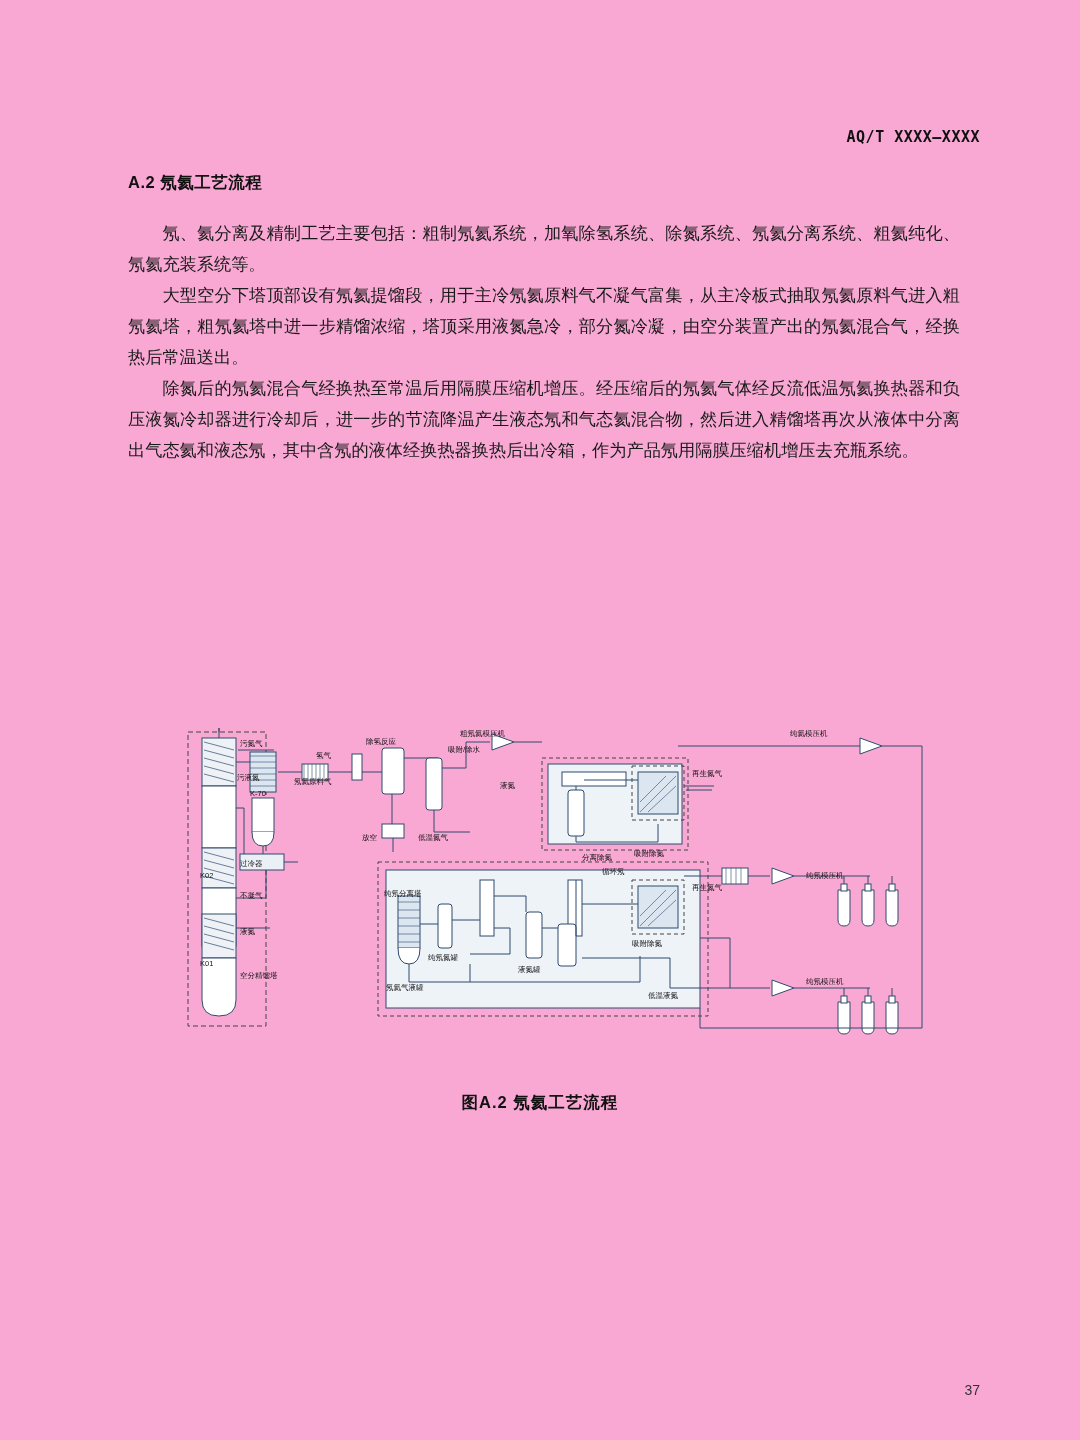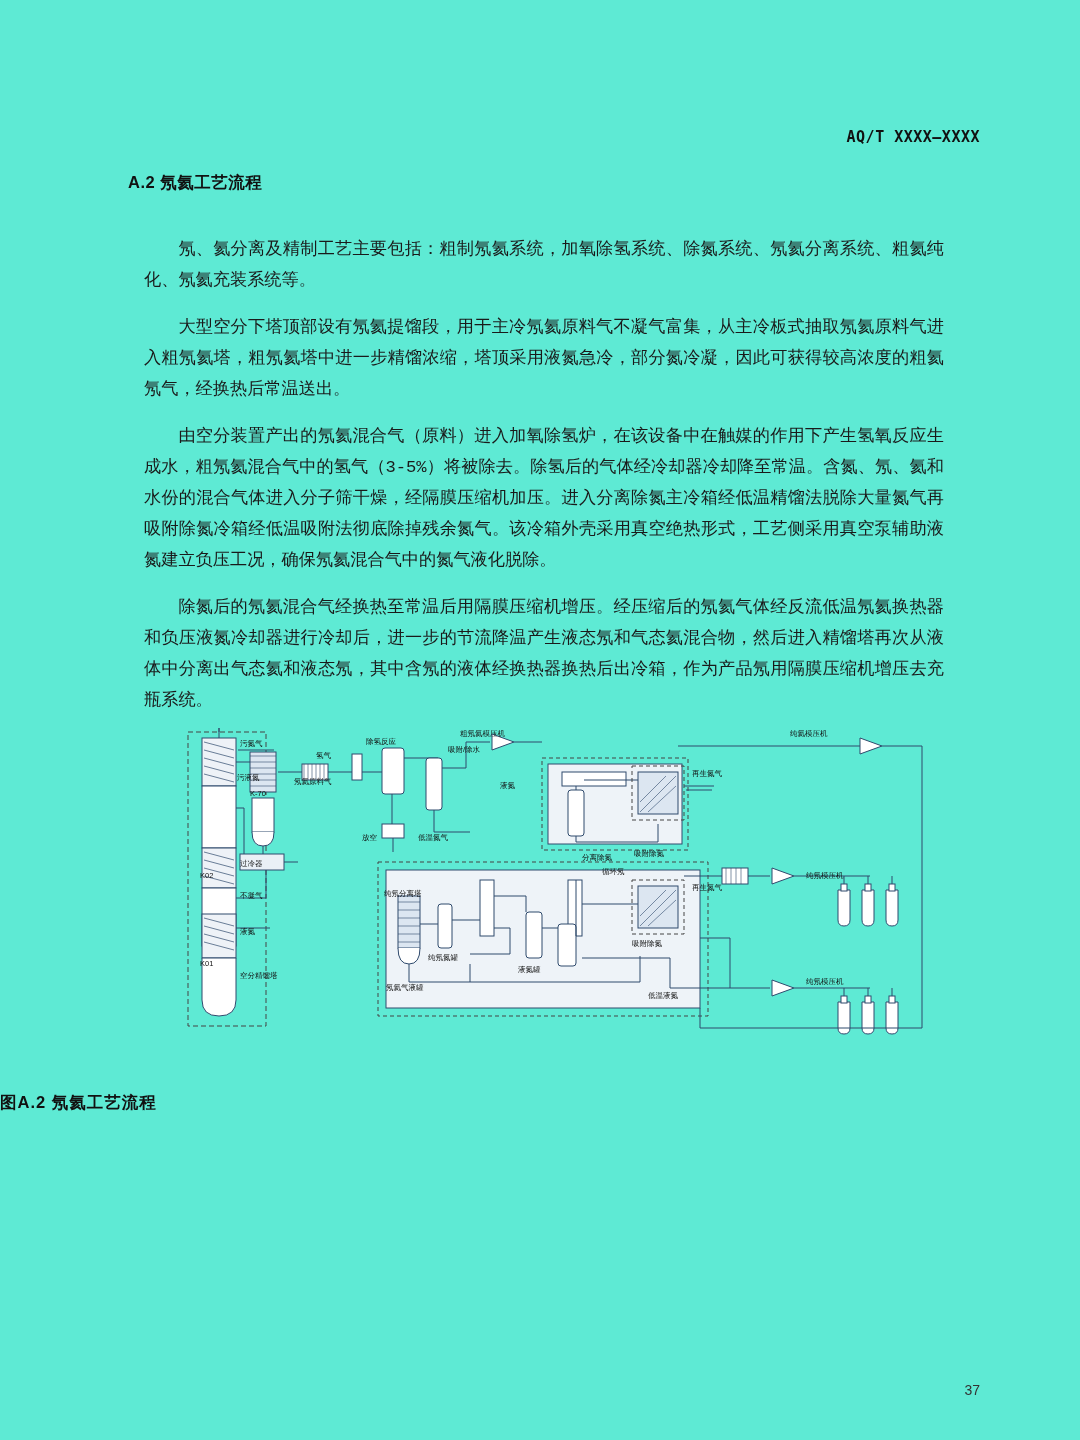--- a/index.html
+++ b/index.html
@@ -4,21 +4,21 @@
 <style>
   html, body {
     margin: 0;
     padding: 0;
     background: #ffffff;
   }
   .page {
     position: relative;
     width: 1080px;
     height: 1440px;
-    background: #5eead4;
+    background: #f9a8d4;
     font-family: "Liberation Serif", serif;
     color: #1a1a1a;
     overflow: hidden;
   }
   .header-code {
     position: absolute;
     top: 128px;
     right: 100px;
     font-family: "DejaVu Sans Mono", monospace;
     font-size: 15px;
@@ -41,36 +41,36 @@
     position: absolute;
     top: 218px;
     left: 128px;
     width: 832px;
     font-size: 17.2px;
     line-height: 31px;
     text-align: justify;
     color: #1a1a1a;
   }
   .body-text p {
-    margin: 16px;
+    margin: 0;
     text-indent: 2em;
-    font-family: Liberation Mono, monospace;
   }
   .figure-wrap {
     position: absolute;
     top: 728px;
     left: 170px;
     width: 760px;
     height: 320px;
   }
   .figure-caption {
     position: absolute;
     top: 1092px;
     left: 0;
     width: 1080px;
+    text-align: center;
     font-family: "Liberation Sans", sans-serif;
     font-size: 16.5px;
     font-weight: bold;
     color: #111;
     letter-spacing: 1px;
   }
   .page-number {
     position: absolute;
     bottom: 42px;
     right: 100px;
@@ -87,22 +87,21 @@
 <body>
 
 <div class="page">
 
   <div class="header-code">AQ/T XXXX—XXXX</div>
 
   <div class="section-title">A.2   氖氦工艺流程</div>
 
   <div class="body-text">
     <p>氖、氦分离及精制工艺主要包括：粗制氖氦系统，加氧除氢系统、除氮系统、氖氦分离系统、粗氦纯化、氖氦充装系统等。</p>
-    <p>大型空分下塔顶部设有氖氦提馏段，用于主冷氖氦原料气不凝气富集，从主冷板式抽取氖氦原料气进入粗氖氦塔，粗氖氦塔中进一步精馏浓缩，塔顶采用液氮急冷，部分氮冷凝，因此可获得较高浓度的粗氦氖气，经换热后常温送出。</p>
-    <p>由空分装置产出的氖氦混合气（原料）进入加氧除氢炉，在该设备中在触媒的作用下产生氢氧反应生成水，粗氖氦混合气中的氢气（3-5%）将被除去。除氢后的气体经冷却器冷却降至常温。含氮、氖、氦和水份的混合气体进入分子筛干燥，经隔膜压缩机加压。进入分离除氮主冷箱经低温精馏法脱除大量氮气再吸附除氮冷箱经低温吸附法彻底除掉残余氮气。该冷箱外壳采用真空绝热形式，工艺侧采用真空泵辅助液氮建立负压工况，确保氖氦混合气中的氮气液化脱除。</p>
+    <p>大型空分下塔顶部设有氖氦提馏段，用于主冷氖氦原料气不凝气富集，从主冷板式抽取氖氦原料气进入粗氖氦塔，粗氖氦塔中进一步精馏浓缩，塔顶采用液氮急冷，部分氮冷凝，由空分装置产出的氖氦混合气，经换热后常温送出。</p>
     <p>除氮后的氖氦混合气经换热至常温后用隔膜压缩机增压。经压缩后的氖氦气体经反流低温氖氦换热器和负压液氮冷却器进行冷却后，进一步的节流降温产生液态氖和气态氦混合物，然后进入精馏塔再次从液体中分离出气态氦和液态氖，其中含氖的液体经换热器换热后出冷箱，作为产品氖用隔膜压缩机增压去充瓶系统。</p>
   </div>
 
   <div class="figure-wrap">
     <svg width="760" height="320" viewBox="0 0 760 320" xmlns="http://www.w3.org/2000/svg">
       <g fill="none" stroke="#2f4a6d" stroke-width="1">
 
         <rect x="18" y="4" width="78" height="294" stroke="#444" stroke-dasharray="5 3"></rect>
 
         <rect x="32" y="10" width="34" height="48" fill="#eef2f7"></rect>

